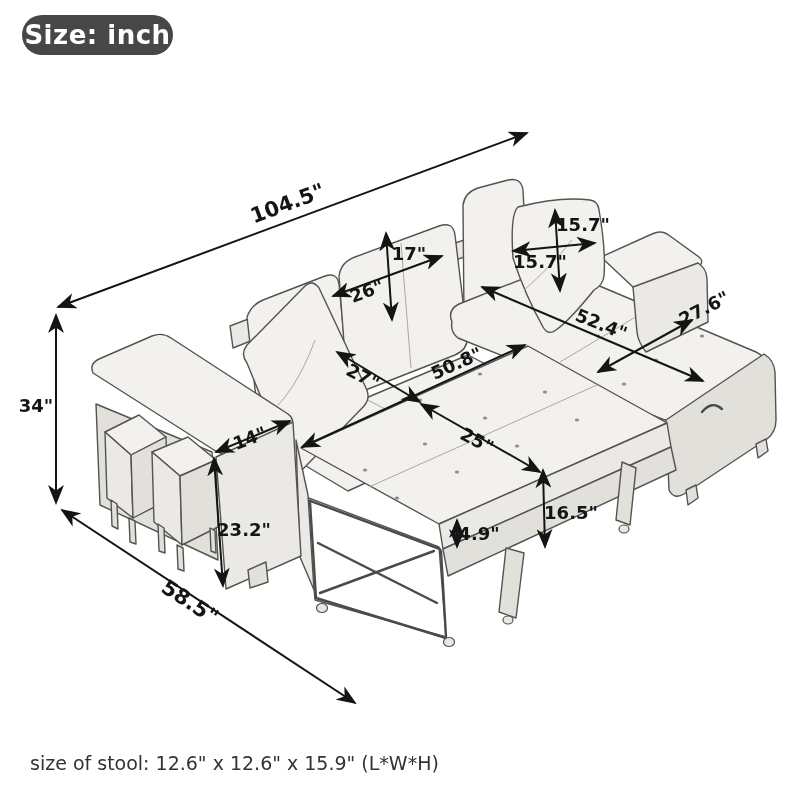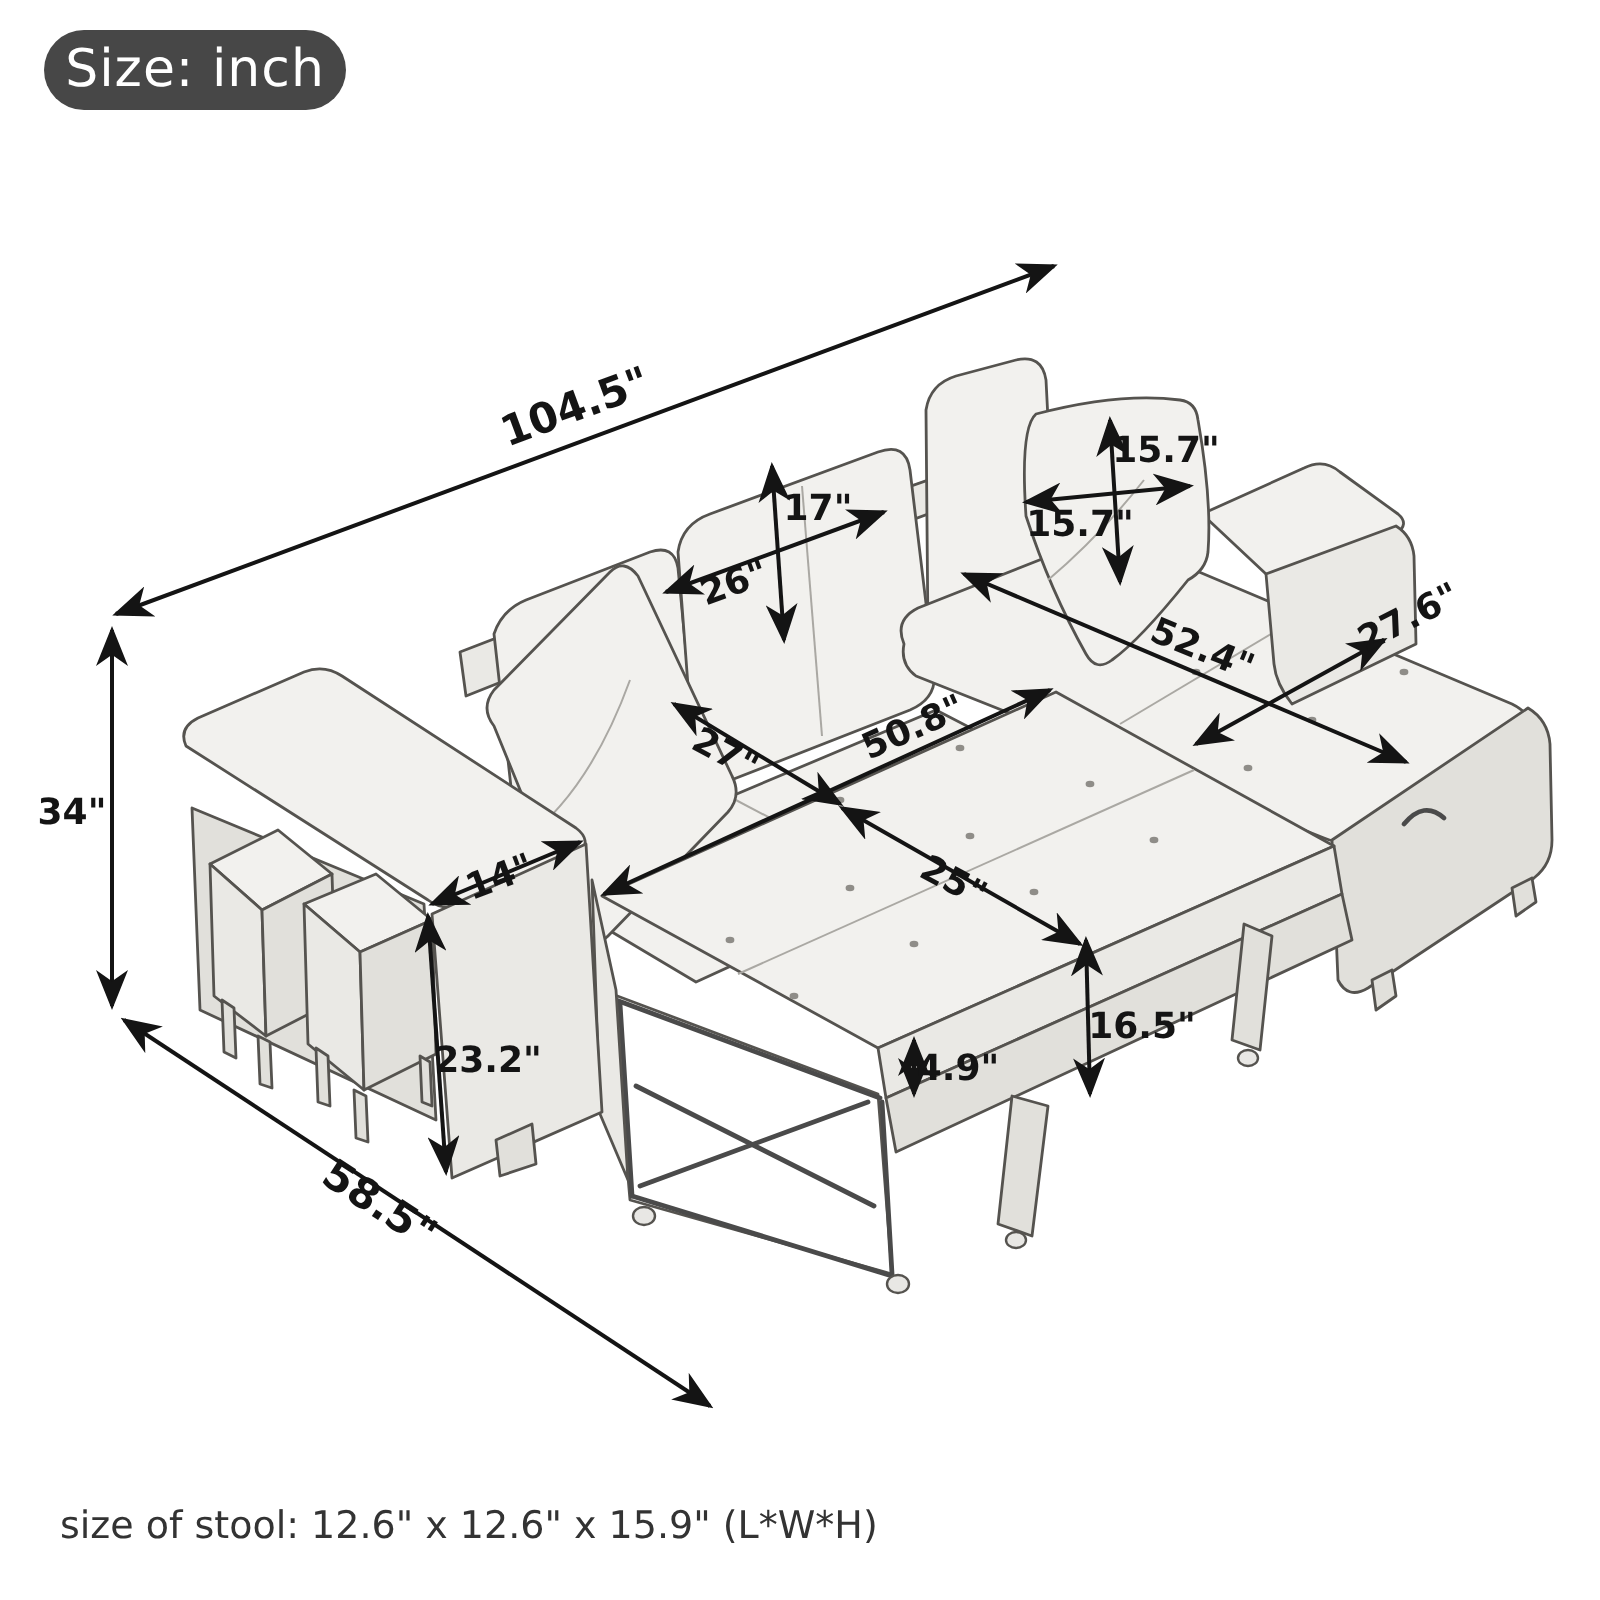--- a/index.html
+++ b/index.html
@@ -1,20 +1,20 @@
 <!DOCTYPE html>
 <html><head>
 <meta charset="utf-8">
 <style>
   html,body{margin:0;padding:0;background:#fff;}
   .canvas{position:relative;width:800px;height:800px;background:#ffffff;overflow:hidden;
           font-family:"DejaVu Sans","Liberation Sans",sans-serif;}
   .badge{position:absolute;left:22px;top:15px;width:151px;height:40px;background:#474747;
          border-radius:20px;display:flex;align-items:center;justify-content:center;
-         color:#ffffff;font-size:26px;font-weight:normal;letter-spacing:0.5px;}
+         color:#ffffff;font-size:26px;font-weight:bold;letter-spacing:0.5px;}
   .footer{position:absolute;left:30px;top:752px;font-size:19px;color:#333333;}
   svg{position:absolute;left:0;top:0;}
   
   .fab-top{fill:#f2f1ee;stroke:#55534f;stroke-width:1.4;stroke-linejoin:round;}
   .fab-mid{fill:#eae9e5;stroke:#55534f;stroke-width:1.4;stroke-linejoin:round;}
   .fab-dark{fill:#e1e0db;stroke:#55534f;stroke-width:1.4;stroke-linejoin:round;}
   .fab-open{fill:#ffffff;stroke:#55534f;stroke-width:1.4;stroke-linejoin:round;}
   .crease{fill:none;stroke:#aaa8a3;stroke-width:1;}
   .bar{fill:none;stroke:#4a4a4a;stroke-width:2.4;stroke-linecap:round;}
   .btn{fill:#8f8d88;}

